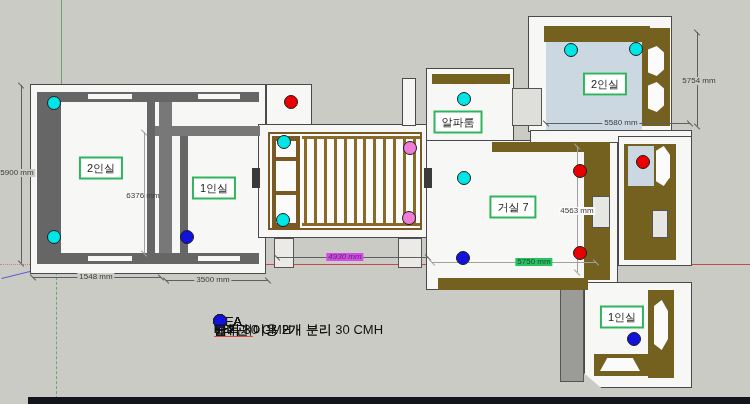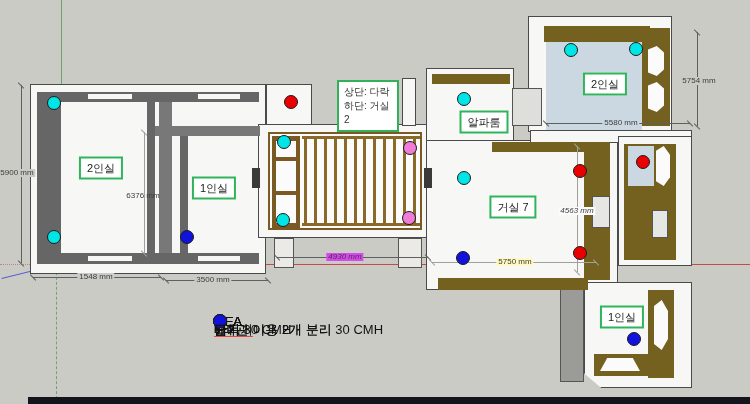--- a/index.html
+++ b/index.html
@@ -138,29 +138,25 @@
 
   <div class="gray-band" style="left:560px;top:282px;width:24px;height:100px;"></div>
   <div class="shell" style="left:584px;top:282px;width:108px;height:106px;clip-path:polygon(0 0,100% 0,100% 100%,16% 100%,0 86%);"></div>
   <div class="brown" style="left:648px;top:290px;width:26px;height:88px;"></div>
   <div class="white-opening hex" style="left:654px;top:300px;width:14px;height:50px;"></div>
   <div class="brown" style="left:594px;top:354px;width:56px;height:22px;"></div>
   <div class="white-opening trap" style="left:600px;top:358px;width:40px;height:13px;"></div>
 
   <div class="room-label" style="left:101px;top:168px;">2인실</div>
   <div class="room-label" style="left:214px;top:188px;">1인실</div>
-  <div class="room-label" style="left:484px;top:122px;">알파룸</div>
+  <div class="room-label" style="left:458px;top:122px;">알파룸</div>
   <div class="room-label" style="left:513px;top:207px;">거실 7</div>
   <div class="room-label" style="left:605px;top:84px;">2인실</div>
   <div class="room-label" style="left:622px;top:317px;">1인실</div>
 
-  <div id="note-box">
-    <span>상단: 다락</span>
-    <span>하단: 거실2</span>
-  </div>
 
   <div id="legend">
       <div class="legend-row">
         <div class="legend-count">4EA</div>
         <div class="legend-dot" style="background: rgb(0, 230, 230);"></div>
         <div class="legend-label">
           <span class="legend-word-flagged">급기</span>
           <span> Y배관 이용 2개 분리 30 CMH</span>
         </div>
       </div>
@@ -207,25 +203,25 @@
     <div class="dim-tick" style="left: 162px; top: 280px; width: 8px; height: 1px; background: rgb(95, 95, 95); transform: rotate(45deg);"></div>
     <div class="dim-tick" style="left: 264px; top: 280px; width: 8px; height: 1px; background: rgb(95, 95, 95); transform: rotate(45deg);"></div>
     <div class="dim-label" style="left: 213px; top: 280px; background: rgb(203, 203, 198);">3500 mm</div>
     <div class="dim-line" style="left: 277px; top: 257px; width: 151px; height: 1px; background: rgb(95, 95, 95);"></div>
     <div class="dim-tick" style="left: 273px; top: 257px; width: 8px; height: 1px; background: rgb(95, 95, 95); transform: rotate(45deg);"></div>
     <div class="dim-tick" style="left: 424px; top: 257px; width: 8px; height: 1px; background: rgb(95, 95, 95); transform: rotate(45deg);"></div>
     <div class="dim-label" style="left: 345px; top: 257px; background: #d946ef; font-style: italic;">4930 mm</div>
     <div class="dim-line" style="left: 432px; top: 262px; width: 164px; height: 1px; background: rgb(160, 160, 156);"></div>
     <div class="dim-tick" style="left: 428px; top: 262px; width: 8px; height: 1px; background: rgb(160, 160, 156); transform: rotate(45deg);"></div>
     <div class="dim-tick" style="left: 592px; top: 262px; width: 8px; height: 1px; background: rgb(160, 160, 156); transform: rotate(45deg);"></div>
-    <div class="dim-label" style="left: 515px; top: 262px; background: #fef9c3; text-align: right;">5750 mm</div>
+    <div class="dim-label" style="left: 534px; top: 262px; background: #22c55e; text-align: right;">5750 mm</div>
     <div class="dim-line" style="left: 577px; top: 146px; width: 1px; height: 126px; background: rgb(160, 160, 156);"></div>
     <div class="dim-tick" style="left: 573px; top: 146px; width: 8px; height: 1px; background: rgb(160, 160, 156); transform: rotate(45deg);"></div>
     <div class="dim-tick" style="left: 573px; top: 272px; width: 8px; height: 1px; background: rgb(160, 160, 156); transform: rotate(45deg);"></div>
-    <div class="dim-label" style="left: 577px; top: 211px; background: rgb(251, 251, 251); font-style: italic;">4563 mm</div>
+    <div class="dim-label" style="left: 577px; top: 211px; background: rgb(251, 251, 251);">4563 mm</div>
     <div class="dim-line" style="left: 546px; top: 123px; width: 144px; height: 1px; background: rgb(95, 95, 95);"></div>
     <div class="dim-tick" style="left: 542px; top: 123px; width: 8px; height: 1px; background: rgb(95, 95, 95); transform: rotate(45deg);"></div>
     <div class="dim-tick" style="left: 686px; top: 123px; width: 8px; height: 1px; background: rgb(95, 95, 95); transform: rotate(45deg);"></div>
     <div class="dim-label" style="left: 621px; top: 123px; background: rgb(204, 216, 225);">5580 mm</div>
     <div class="dim-line" style="left: 697px; top: 32px; width: 1px; height: 94px; background: rgb(95, 95, 95);"></div>
     <div class="dim-tick" style="left: 693px; top: 32px; width: 8px; height: 1px; background: rgb(95, 95, 95); transform: rotate(45deg);"></div>
     <div class="dim-tick" style="left: 693px; top: 126px; width: 8px; height: 1px; background: rgb(95, 95, 95); transform: rotate(45deg);"></div>
     <div class="dim-label" style="left: 699px; top: 81px; background: rgb(203, 203, 198);">5754 mm</div>
     <div class="vent" style="left: 47px; top: 96px; background: rgb(0, 230, 230);"></div>
     <div class="vent" style="left: 47px; top: 230px; background: rgb(0, 230, 230);"></div>

